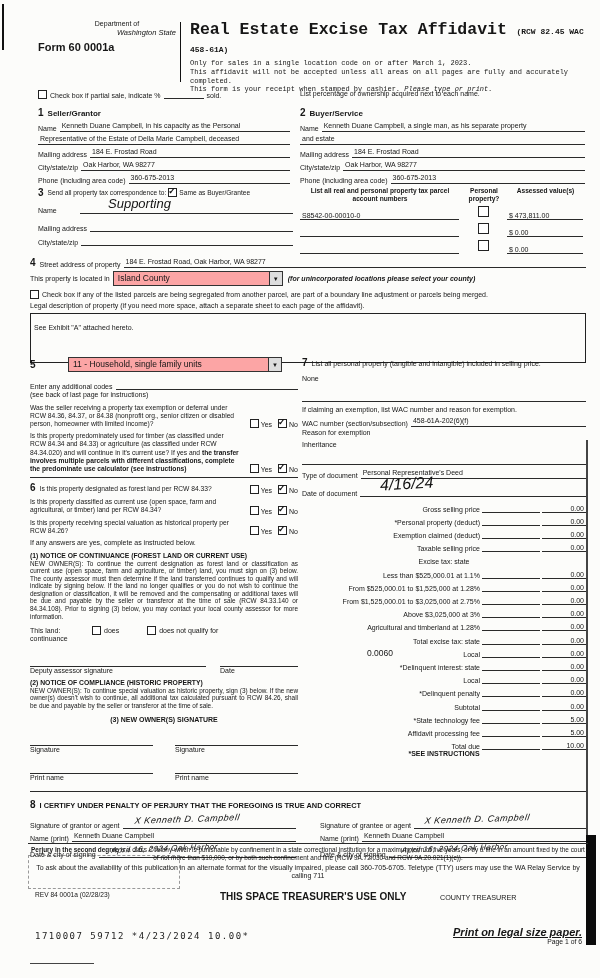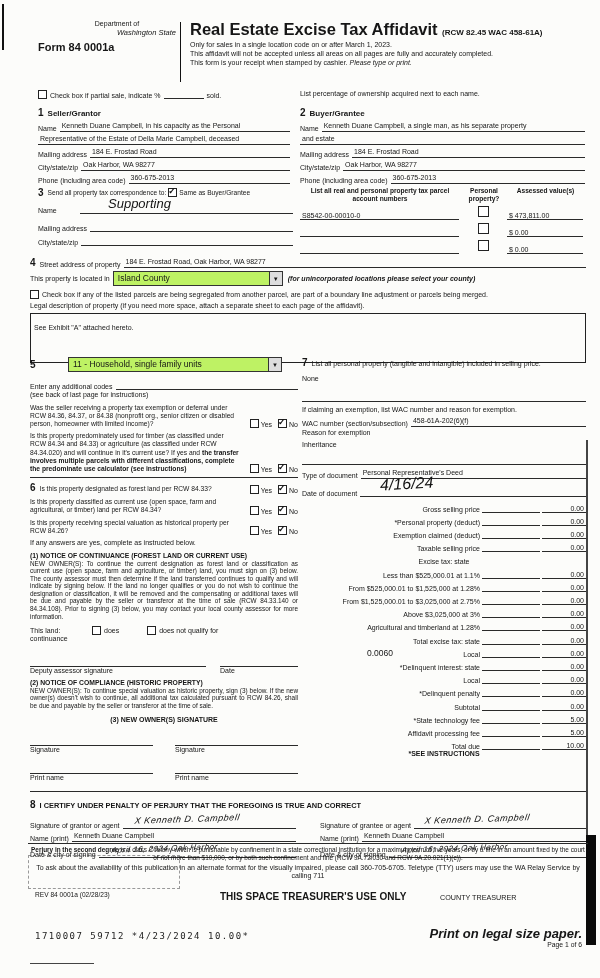--- a/index.html
+++ b/index.html
@@ -12,21 +12,21 @@
   .tx{font-size:7px;line-height:1.25;}
   .ul{border-bottom:1px solid #2a2a2a;}
   .fr{display:flex;align-items:flex-end;}
   .fl{white-space:nowrap;margin-right:3px;font-size:7px;}
   .fv{flex:1;border-bottom:1px solid #2a2a2a;padding:0 2px;min-height:9px;font-size:7px;}
   .cb{display:inline-block;width:7px;height:7px;border:1px solid #222;background:#fff;
       vertical-align:-1px;position:relative;flex:none;}
   .cb.ck::after{content:"✓";position:absolute;top:-3px;left:-1px;font-size:9px;font-weight:bold;color:#111;}
   .yn{white-space:nowrap;font-size:7px;align-self:flex-end;}
   .yn .cb{margin:0 2px 0 6px;}
-  .dd{display:inline-flex;align-items:stretch;border:1.5px solid #333;background:#bef264;height:13px;}
+  .dd{display:inline-flex;align-items:stretch;border:1.5px solid #333;background:#fca5a5;height:13px;}
   .dd .ddtext{font-size:8.5px;padding:1px 4px 0 4px;flex:1;white-space:nowrap;overflow:hidden;}
   .dd .ddbtn{width:12px;border-left:1.5px solid #333;background:#ddd;font-size:6px;
              display:flex;align-items:center;justify-content:center;}
   .q{display:flex;gap:4px;margin-top:4px;}
   .q .qt{flex:1;font-size:6.7px;line-height:1.22;}
   .hr{border-top:1px solid #2a2a2a;margin:4px 0;}
   .secnum{font-size:10px;font-weight:bold;margin-right:4px;}
   .hw{font-style:italic;color:#131313;}
   .sig{font-style:italic;transform:skewX(-10deg) rotate(-2deg);letter-spacing:.5px;
        font-size:9px;white-space:nowrap;color:#111;}
@@ -45,24 +45,24 @@
 
   <div class="abs" style="left:2px;top:4px;width:2px;height:46px;background:#111;"></div>
   <div class="abs" style="left:586px;top:440px;width:2px;height:395px;background:#444;"></div>
   <div class="abs" style="left:586px;top:835px;width:10px;height:110px;background:#0a0a0a;"></div>
   <div class="abs" style="left:28px;top:855px;width:150px;height:32px;border:1px dashed #999;"></div>
   <div class="abs" style="left:30px;top:963px;width:64px;border-top:1.5px solid #444;"></div>
 
   <div class="abs" style="left:38px;top:20px;width:140px;">
     <div class="sm" style="text-align:center;padding-left:18px;font-size:7px;">Department of</div>
     <div class="i" style="font-size:7.5px;text-align:right;padding-right:2px;">Washington State</div>
-    <div class="b" style="font-size:11px;margin-top:4px;">Form 84 0001a</div>
+    <div class="b" style="font-size:11px;margin-top:4px;">Form 60 0001a</div>
   </div>
   <div class="abs" style="left:180px;top:22px;height:60px;border-left:1.5px solid #111;"></div>
-  <div class="abs" style="left:190px;top:20px;width:400px;">
+  <div class="abs" style="left:190px;top:20px;width:400px;font-family:Liberation Mono, monospace;">
     <div>
       <span class="b" style="font-size:16.5px;">Real Estate Excise Tax Affidavit</span>
       <span class="b" style="font-size:8px;">(RCW 82.45 WAC 458-61A)</span>
     </div>
     <div class="tx" style="margin-top:2px;">Only for sales in a single location code on or after March 1, 2023.</div>
     <div class="tx">This affidavit will not be accepted unless all areas on all pages are fully and accurately completed.</div>
     <div class="tx"><span>This form is your receipt when stamped by cashier. </span><span class="i">Please type or print.</span></div>
   </div>
 
   <div class="abs fr" style="left:38px;top:90px;width:250px;">
@@ -90,21 +90,21 @@
         <span class="fl">City/state/zip</span>
         <span class="fv">Oak Harbor, WA 98277</span>
       </div>
     <div class="fr" style="margin-top:3px;">
         <span class="fl">Phone (including area code)</span>
         <span class="fv">360-675-2013</span>
       </div>
   </div>
 
   <div class="abs" style="left:300px;top:102px;width:285px;">
-    <div><span class="secnum">2</span><span class="b" style="font-size:8px;">Buyer/Grantee</span></div>
+    <div><span class="secnum">2</span><span class="b" style="font-size:8px;">Buyer/Service</span></div>
     <div class="fr" style="margin-top:2px;">
         <span class="fl">Name</span>
         <span class="fv">Kenneth Duane Campbell, a single man, as his separate property</span>
       </div>
     <div class="fr" style="margin-top:3px;">
         <span class="fv">and estate</span>
       </div>
     <div class="fr" style="margin-top:3px;">
         <span class="fl">Mailing address</span>
         <span class="fv">184 E. Frostad Road</span>
@@ -433,17 +433,17 @@
     <div class="sm" style="margin-top:3px;font-size:7px;">To ask about the availability of this publication in an alternate format for the visually impaired, please call 360-705-6705. Teletype (TTY) users may use the WA Relay Service by calling 711</div>
   </div>
 
   <div class="abs tx" style="left:35px;top:891px;font-size:6.6px;">REV 84 0001a   (02/28/23)</div>
   <div class="abs b" style="left:220px;top:891px;font-size:10px;">THIS SPACE TREASURER'S USE ONLY</div>
   <div class="abs" style="left:440px;top:893px;font-size:7.2px;">COUNTY TREASURER</div>
 
   <div class="abs" style="left:35px;top:931px;font-family:'DejaVu Sans Mono',monospace;font-size:9px;letter-spacing:1.5px;color:#222;">1710007 59712 *4/23/2024 10.00*</div>
 
   <div class="abs" style="right:18px;top:926px;text-align:right;">
-    <div class="b i" style="font-size:13px;">Print on legal size paper.</div>
+    <div class="b i" style="font-size:11px;text-decoration:underline;">Print on legal size paper.</div>
     <div style="font-size:6.8px;">Page 1 of 6</div>
   </div>
 
 </div>
 
 </body></html>

